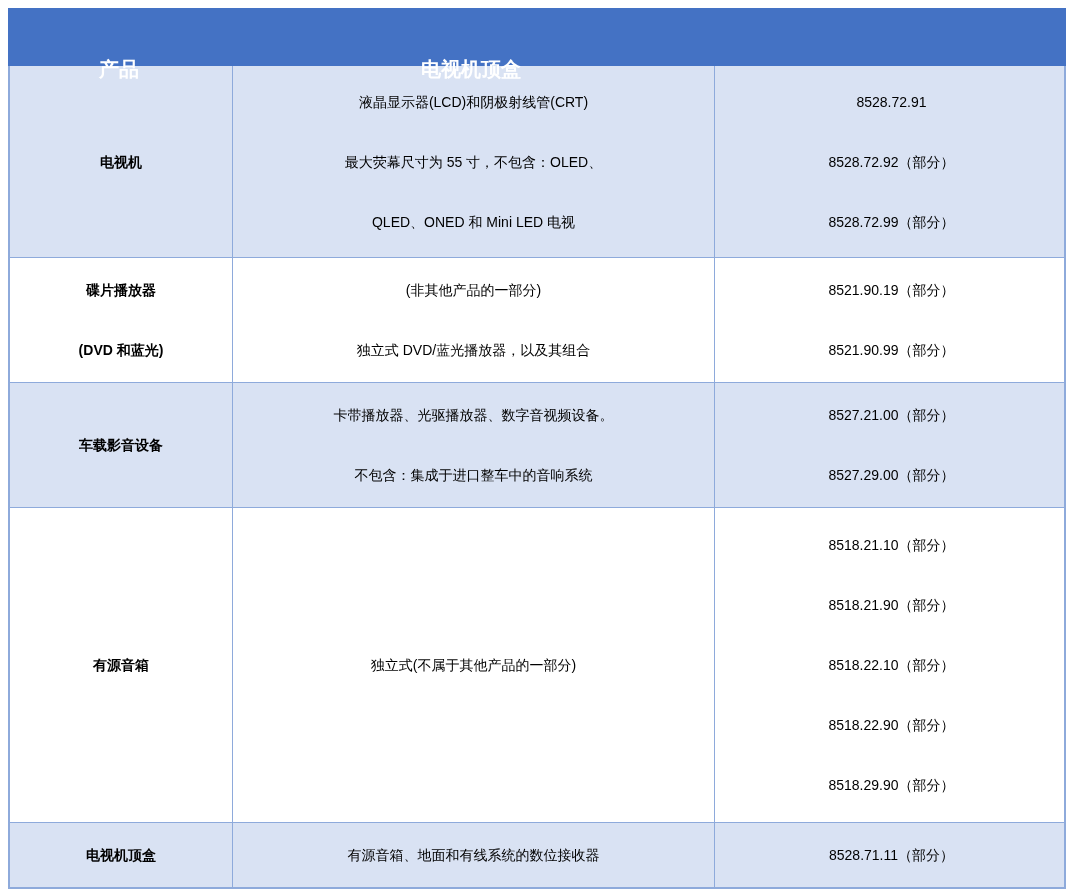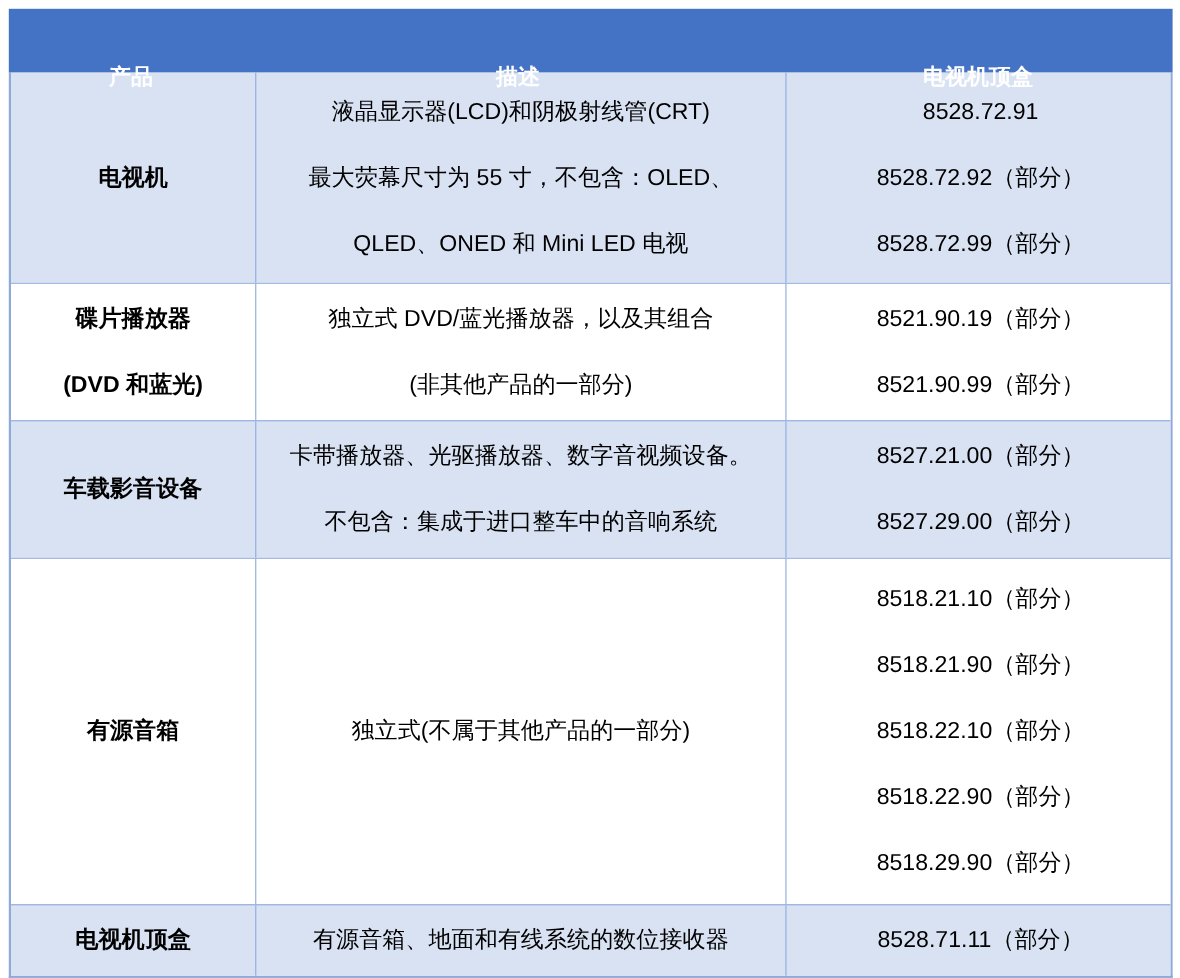--- a/index.html
+++ b/index.html
@@ -40,33 +40,32 @@
   }
   .tbody .grid-row + .grid-row{border-top:1px solid var(--border);}
   .tbody .grid-row.band{background:var(--band-bg);}
   .tbody .grid-row.plain{background:var(--plain-bg);}
   .cell{
     display:flex;flex-direction:column;
     align-items:center;justify-content:center;
     text-align:center;
     padding:2px 6px;
   }
-  .tbody .cell{font-size:21px;}
+  .tbody .cell{font-size:14px;}
   .tbody .cell + .cell{border-left:1px solid var(--border);}
   .cell.product{font-weight:bold;}
   .ln{line-height:60px;white-space:nowrap;}
 </style>
 </head>
 <body>
 
 <div class="hs-table">
 
   <div class="grid-row header-row">
     <div class="cell">产品</div>
-    <div class="cell">描述</div>
     <div class="cell">电视机顶盒</div>
   </div>
 
   <div class="tbody">
 
     <div class="grid-row band" style="min-height:191px">
       <div class="cell product">
         <p class="ln">电视机</p>
       </div>
       <div class="cell desc">
@@ -80,22 +79,22 @@
         <p class="ln">8528.72.99（部分）</p>
       </div>
     </div>
 
     <div class="grid-row plain" style="min-height:123px">
       <div class="cell product">
         <p class="ln">碟片播放器</p>
         <p class="ln">(DVD 和蓝光)</p>
       </div>
       <div class="cell desc">
+        <p class="ln">(非其他产品的一部分)</p>
         <p class="ln">独立式 DVD/蓝光播放器，以及其组合</p>
-        <p class="ln">(非其他产品的一部分)</p>
       </div>
       <div class="cell codes">
         <p class="ln">8521.90.19（部分）</p>
         <p class="ln">8521.90.99（部分）</p>
       </div>
     </div>
 
     <div class="grid-row band" style="min-height:125px">
       <div class="cell product">
         <p class="ln">车载影音设备</p>

